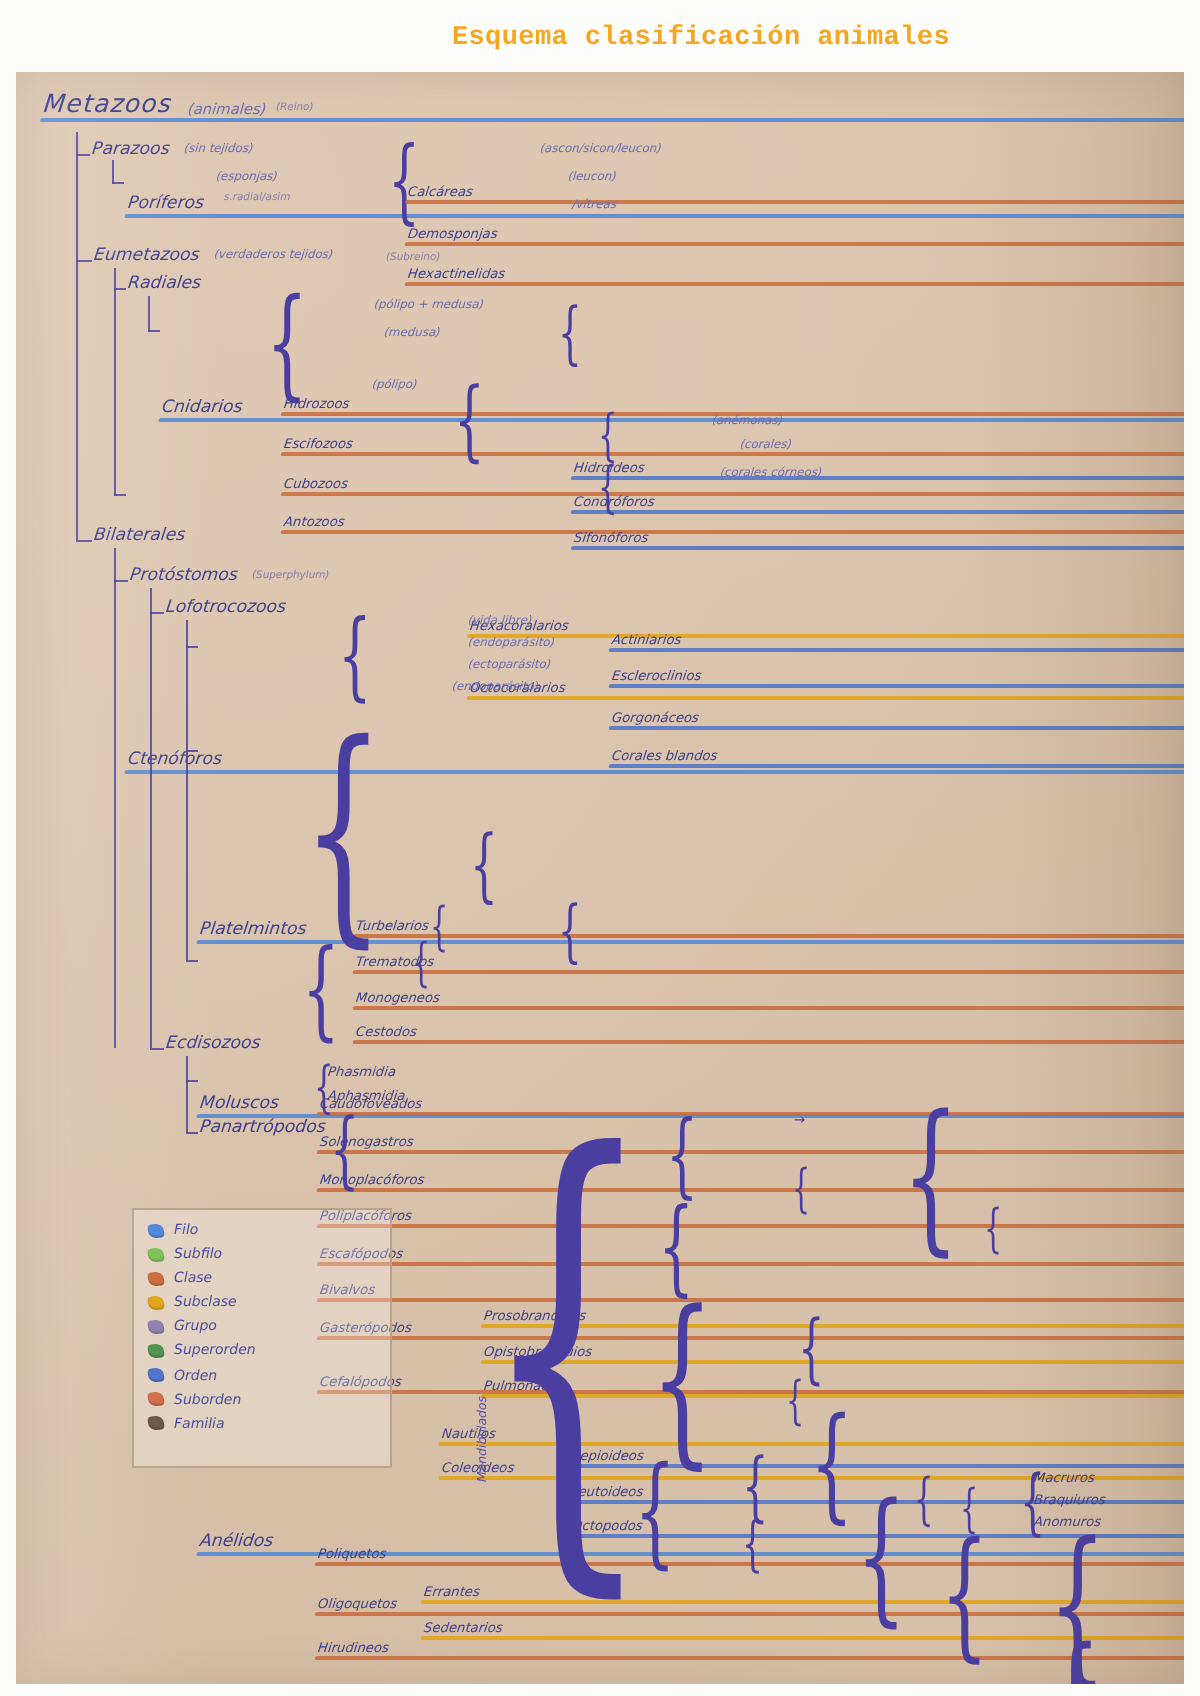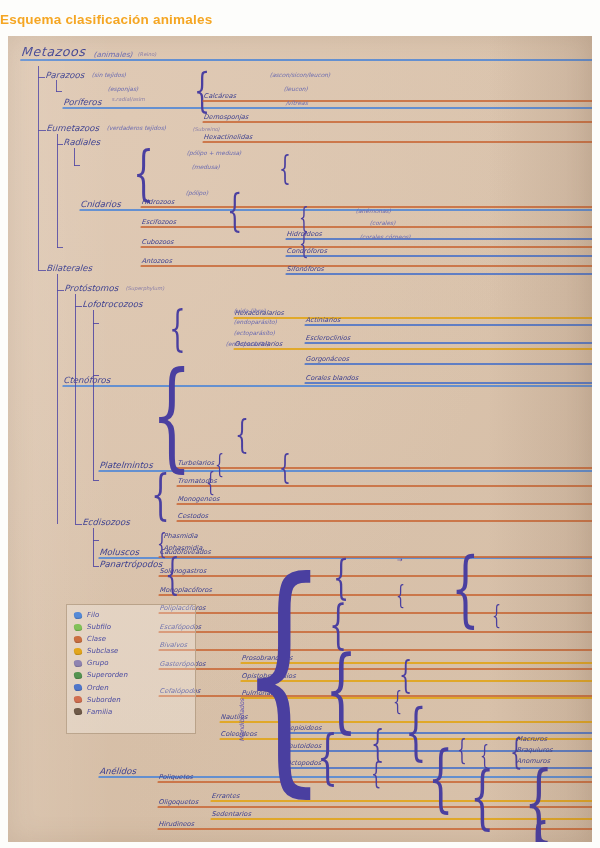--- a/index.html
+++ b/index.html
@@ -4,23 +4,23 @@
 <style>
   html,body{margin:0;padding:0;}
   body{
     width:600px;height:848px;
     background:#fdfdfb;
     font-family:"DejaVu Sans", sans-serif;
     overflow:hidden;
     position:relative;
   }
   #title{
-    position:absolute;left:0;top:12px;width:475px;text-align:left;
+    position:absolute;left:0;top:12px;width:475px;text-align:right;
     color:#F5A623;font-weight:bold;font-size:13.5px;
-    font-family:Liberation Sans, sans-serif;
+    font-family:Liberation Mono, monospace;
     letter-spacing:.2px;
   }
   #paper{
     position:absolute;left:8px;top:36px;width:584px;height:806px;
     background:
       radial-gradient(ellipse at 20% 10%, #dfc9b4 0%, rgba(223,201,180,0) 60%),
       radial-gradient(ellipse at 85% 85%, #d8c1aa 0%, rgba(216,193,170,0) 55%),
       linear-gradient(160deg,#dcc6b0 0%,#d9c2ab 45%,#d4bca4 100%);
     box-shadow:inset 0 0 26px rgba(120,92,66,.18);
     overflow:hidden;

